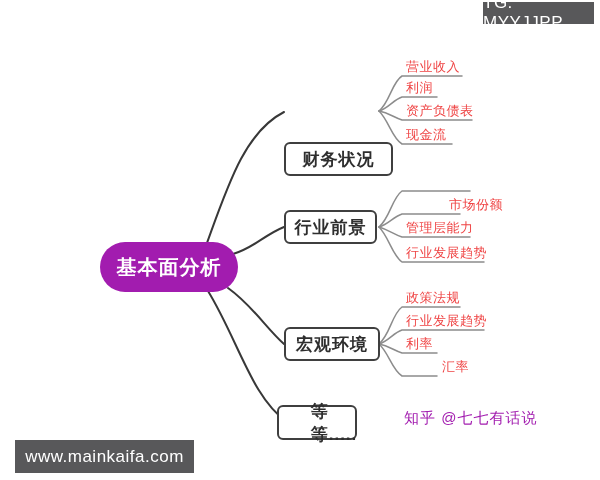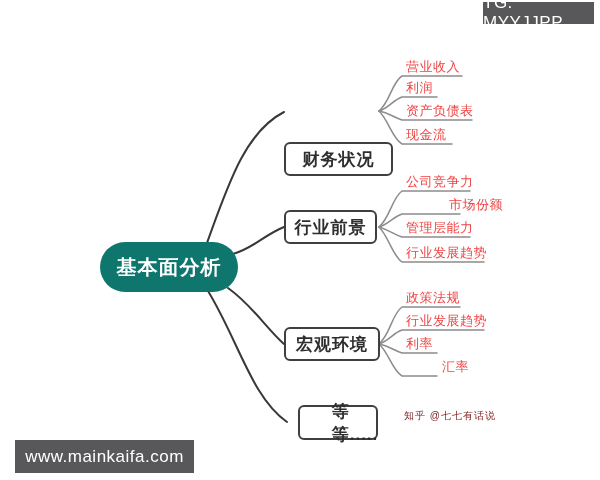--- a/index.html
+++ b/index.html
@@ -8,34 +8,34 @@
     font-family:"Liberation Sans","DejaVu Sans",sans-serif;
   }
   #wires{position:absolute;left:0;top:0;width:600px;height:480px;}
   .badge{
     position:absolute;background:#58585a;color:#ffffff;
     display:flex;align-items:center;justify-content:center;
     font-size:17px;letter-spacing:0.5px;
   }
   .root-node{
     position:absolute;left:100px;top:242px;width:138px;height:50px;
-    background:#0f766e;border-radius:25px;color:#ffffff;
+    background:#a21caf;border-radius:25px;color:#ffffff;
     display:flex;align-items:center;justify-content:center;
     font-size:20px;font-weight:bold;letter-spacing:1px;
   }
   .branch-node{
     position:absolute;background:#ffffff;border:2px solid #3f3f3f;border-radius:6px;
     display:flex;align-items:center;justify-content:center;
     font-size:17px;font-weight:bold;color:#2e2e2e;letter-spacing:1px;box-sizing:border-box;
   }
   .leaf-label{
     position:absolute;font-size:13px;color:#ef4444;white-space:nowrap;letter-spacing:0.5px;
   }
   .watermark{
-    position:absolute;left:404px;top:409px;font-size:10px;color:#7f1d1d;
+    position:absolute;left:404px;top:409px;font-size:15px;color:#a21caf;
     letter-spacing:1px;white-space:nowrap;
   }
 </style>
 </head>
 <body>
 
 <div id="stage">
 
   <svg id="wires" viewBox="0 0 600 480" xmlns="http://www.w3.org/2000/svg">
 
@@ -69,28 +69,27 @@
   <div class="badge" style="left:15px;top:440px;width:179px;height:33px;">www.mainkaifa.com</div>
 
   <div class="root-node">基本面分析</div>
 
   <div class="branch-node" style="left:284px;top:94px;width:109px;height:34px;margin-top:48px;">财务状况</div>
 
   <div class="branch-node" style="left:284px;top:210px;width:93px;height:34px;">行业前景</div>
 
   <div class="branch-node" style="left:284px;top:327px;width:96px;height:34px;">宏观环境</div>
 
-  <div class="branch-node" style="left:298px;top:405px;width:80px;height:35px;padding-left:34px;">等等.....</div>
+  <div class="branch-node" style="left:277px;top:405px;width:80px;height:35px;padding-left:34px;">等等.....</div>
 
   <div class="leaf-label" style="left:406px;top:58px;">营业收入</div>
   <div class="leaf-label" style="left:406px;top:79px;">利润</div>
   <div class="leaf-label" style="left:406px;top:102px;">资产负债表</div>
   <div class="leaf-label" style="left:406px;top:126px;">现金流</div>
 
-  <div class="leaf-label" style="left:406px;top:173px;">公司竞争力</div>
   <div class="leaf-label" style="left:406px;top:196px;margin-left:43px;">市场份额</div>
   <div class="leaf-label" style="left:406px;top:219px;">管理层能力</div>
   <div class="leaf-label" style="left:406px;top:244px;">行业发展趋势</div>
 
   <div class="leaf-label" style="left:406px;top:289px;">政策法规</div>
   <div class="leaf-label" style="left:406px;top:312px;">行业发展趋势</div>
   <div class="leaf-label" style="left:406px;top:335px;">利率</div>
   <div class="leaf-label" style="left:406px;top:358px;margin-left:36px;">汇率</div>
 
   <div class="watermark">知乎 @七七有话说</div>

